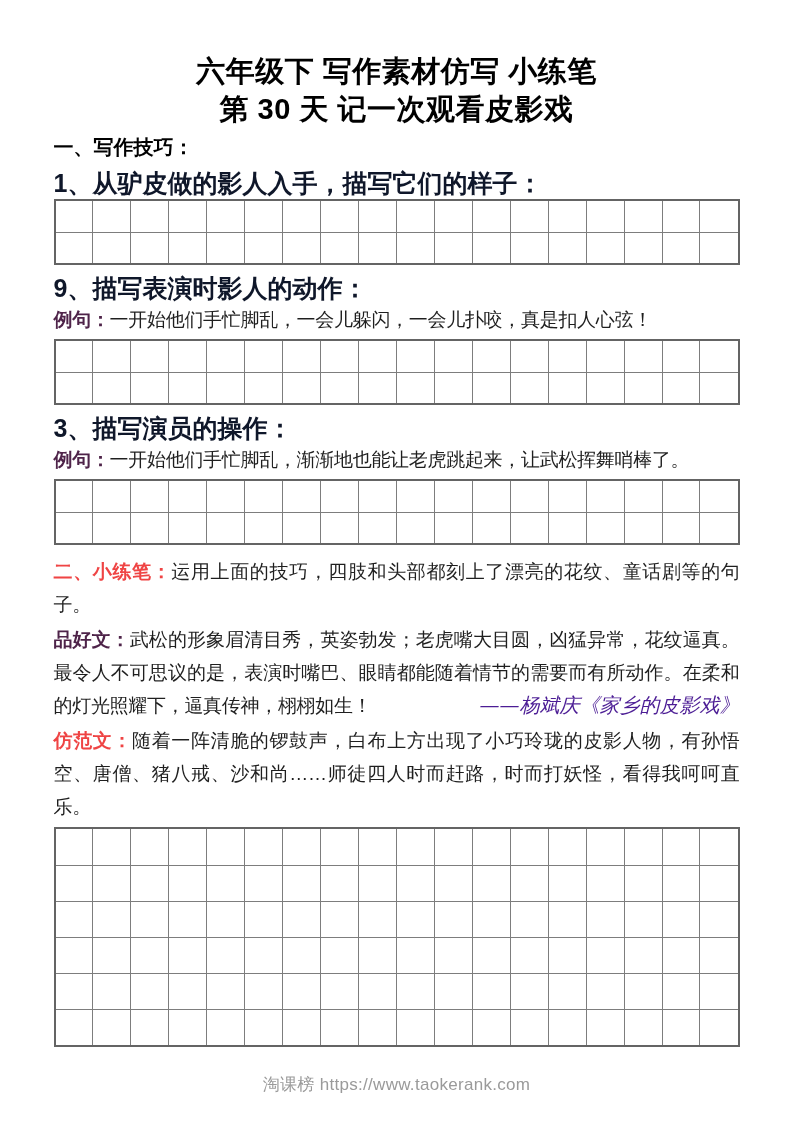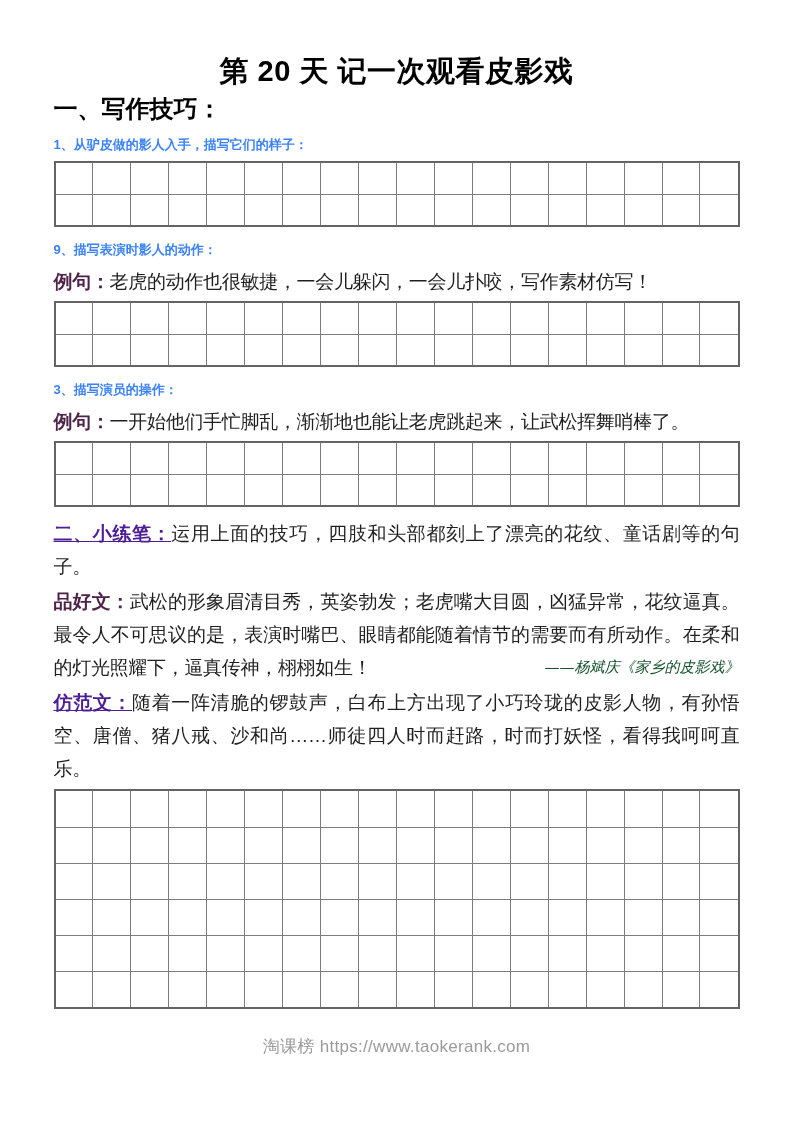--- a/index.html
+++ b/index.html
@@ -13,74 +13,75 @@
   }
   .page { width: 686px; margin: 0 auto; padding-top: 52px; }
 
   .title-block { text-align: center; color: #000; }
   .title-line {
     font-size: 29px; font-weight: bold; line-height: 38px;
     letter-spacing: 0.5px;
   }
 
   .sec-heading {
-    font-size: 24px; font-weight: bold; color: #000;
+    font-size: 20px; font-weight: bold; color: #000;
     line-height: 26px; margin: 6px 0 0 0;
   }
   .sub-heading {
-    font-size: 13px; font-weight: bold; color: #3b82f6;
+    font-size: 25px; font-weight: bold; color: #0f172a;
     line-height: 26px; margin: 4px 0 0 0;
   }
   .block .sub-heading { margin-top: 10px; }
 
   .para {
     font-size: 19px; line-height: 33px; margin: 2px 0 0 0;
     text-align: justify; letter-spacing: -0.3px; color: #1f1f1f;
   }
   .label { font-weight: bold; }
   .purple { color: #4e2349; }
-  .black-label { color: #4c1d95; text-decoration: underline; }
+  .black-label { color: #ef4444; }
 
   .writing-grid {
     border: 2px solid #646464;
     margin-top: 3px;
     background: #fff;
   }
   .grid-row { display: flex; height: 31px; border-top: 1px solid #7d7d7d; }
   .grid-row:first-child { border-top: none; }
   .grid-cell { flex: 1 1 0; border-left: 1px solid #7d7d7d; }
   .grid-cell:first-child { border-left: none; }
   .writing-grid.big { margin-top: 4px; }
   .writing-grid.big .grid-row { height: 36px; }
 
   .practice-heading { margin-top: 10px; }
   .attribution {
     float: right;
-    color: #14532d;
+    color: #4c1d95;
     font-family: "DejaVu Serif", "Liberation Serif", serif;
     font-style: italic;
-    font-size: 15px;
+    font-size: 20px;
     letter-spacing: 0;
   }
 
   .footer {
     text-align: center;
     color: #9a9a9a;
     font-size: 17px;
     margin-top: 26px;
     letter-spacing: 0.3px;
   }
 </style>
 </head>
 <body>
 
 <div class="page">
 
   <div class="title-block">
-    <div class="title-line">第 20 天 记一次观看皮影戏</div>
+    <div class="title-line">六年级下 写作素材仿写 小练笔</div>
+    <div class="title-line">第 30 天 记一次观看皮影戏</div>
   </div>
 
   <h2 class="sec-heading">一、写作技巧：</h2>
 
   <div class="block">
     <h3 class="sub-heading">1、从驴皮做的影人入手，描写它们的样子：</h3>
     <div class="writing-grid">
         <div class="grid-row">
           <div class="grid-cell"></div>
           <div class="grid-cell"></div>
@@ -120,21 +121,21 @@
           <div class="grid-cell"></div>
           <div class="grid-cell"></div>
           <div class="grid-cell"></div>
         </div>
       </div>
   </div>
 
   <div class="block">
     <h3 class="sub-heading">9、描写表演时影人的动作：</h3>
     <p class="para">
-      <span class="label purple">例句：</span><span>老虎的动作也很敏捷，一会儿躲闪，一会儿扑咬，写作素材仿写！</span>
+      <span class="label purple">例句：</span><span>一开始他们手忙脚乱，一会儿躲闪，一会儿扑咬，真是扣人心弦！</span>
     </p>
     <div class="writing-grid">
         <div class="grid-row">
           <div class="grid-cell"></div>
           <div class="grid-cell"></div>
           <div class="grid-cell"></div>
           <div class="grid-cell"></div>
           <div class="grid-cell"></div>
           <div class="grid-cell"></div>
           <div class="grid-cell"></div>

